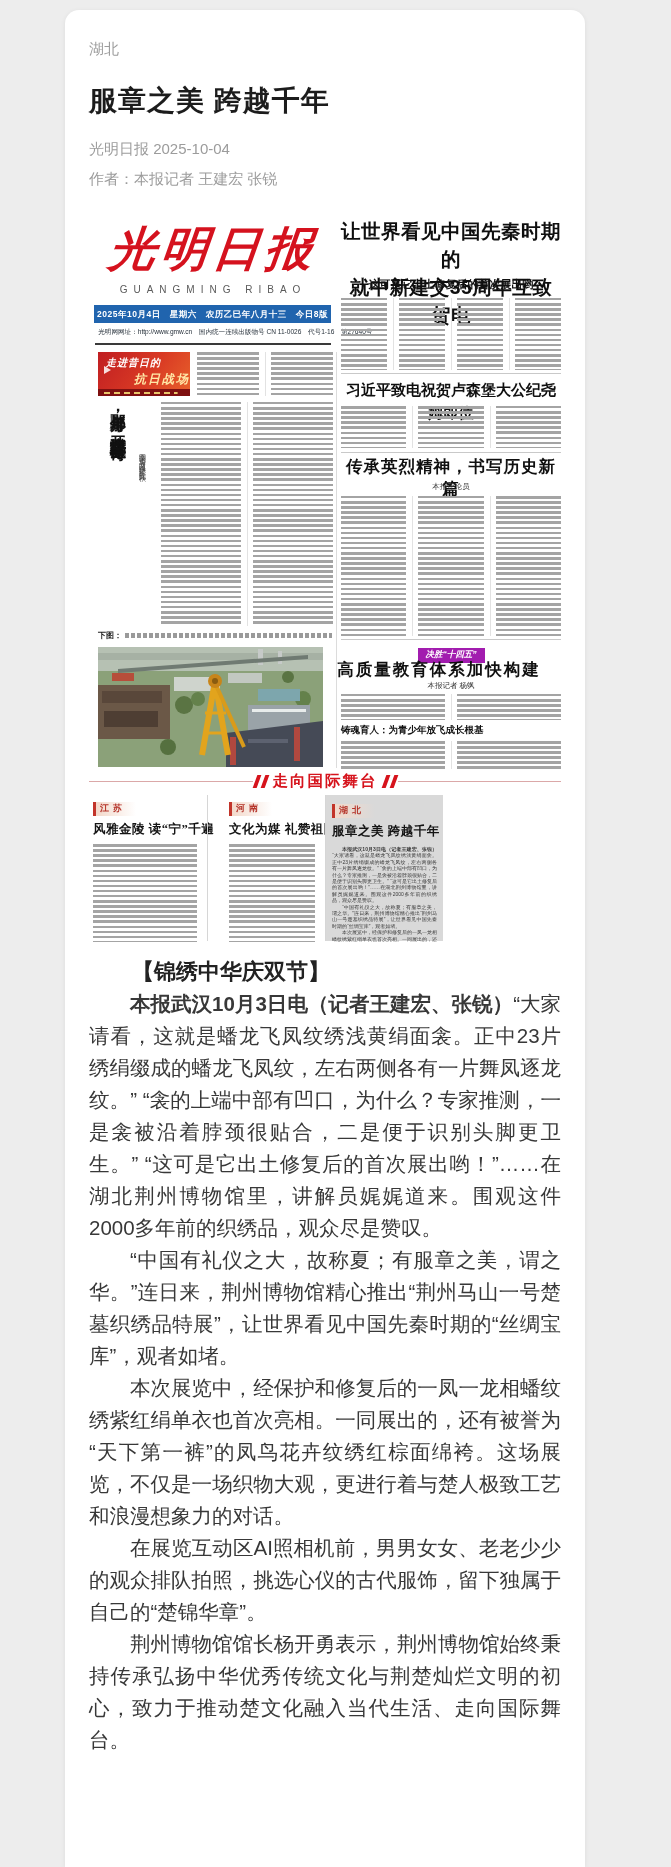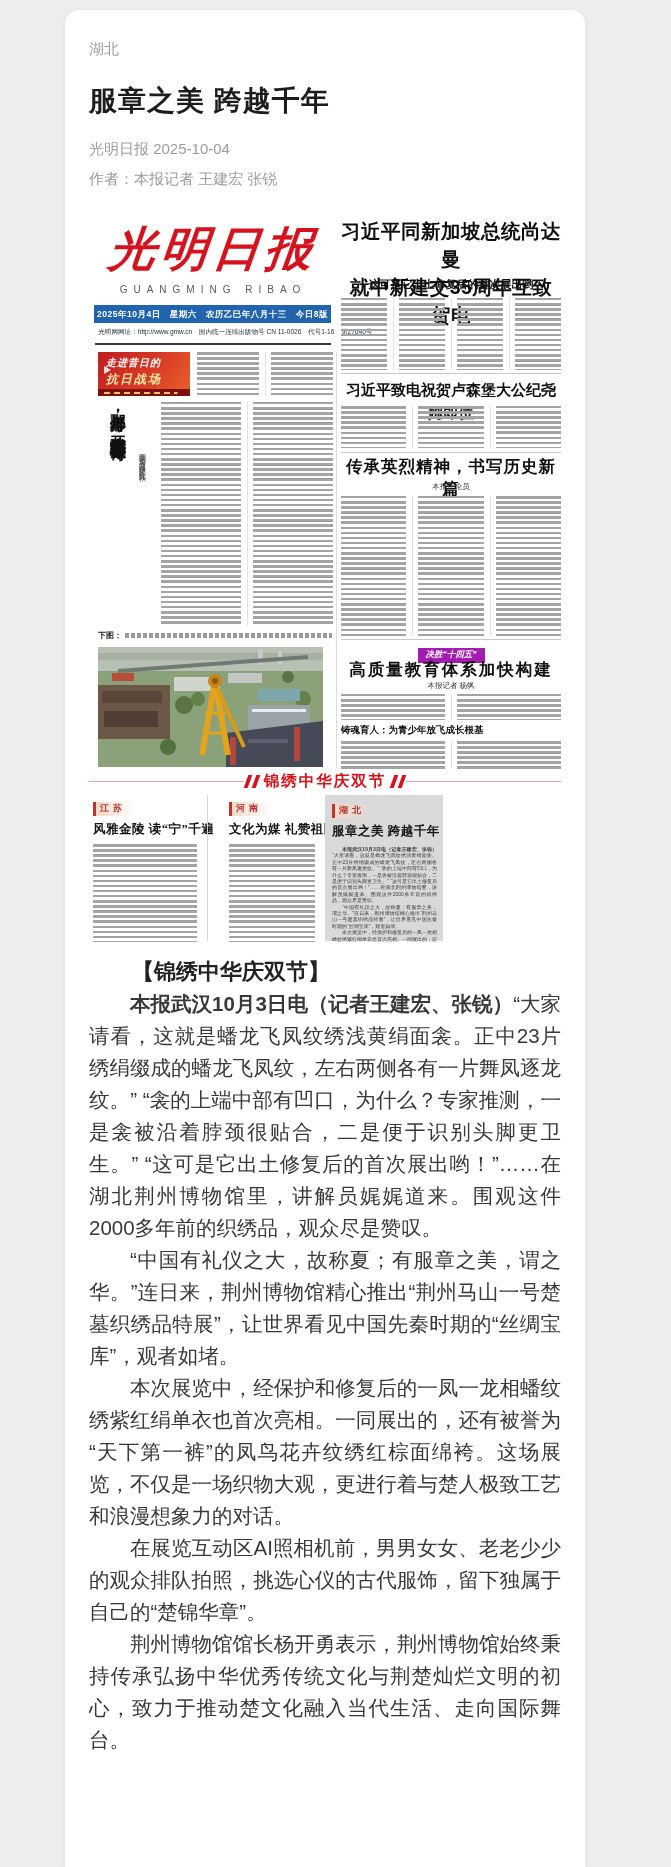--- a/index.html
+++ b/index.html
@@ -25,21 +25,21 @@
   .np-datebar { left:5px; top:93px; width:237px; height:18px; background:#2064ae; color:#fff;
                 font-size:8.5px; font-weight:700; line-height:18px; text-align:center; letter-spacing:.5px; }
   .np-info { left:2px; top:115px; width:242px; font-size:7px; color:#26303a; text-align:center; white-space:nowrap; transform:scale(.94); }
   .np-rule-l { left:6px; top:131px; width:236px; border-top:2px solid #3a3a3a; }
   .vline { width:1px; background:#dcdcdc; }
   .hline { height:1px; background:#c9c9c9; }
 
   .np-promo { left:9px; top:140px; width:92px; height:44px; background:linear-gradient(125deg,#c01e22 0%,#d93a24 55%,#e8632b 100%);
               color:#fff; overflow:hidden; }
   .promo-t1 { font-size:10px; font-weight:700; font-style:italic; padding:4px 0 0 8px; letter-spacing:1px; }
-  .promo-t2 { font-size:12px; font-weight:700; font-style:italic; color:#ffe9a8; padding:1px 0 0 8px; letter-spacing:2px; }
+  .promo-t2 { font-size:12px; font-weight:700; font-style:italic; color:#ffe9a8; padding:1px 0 0 36px; letter-spacing:2px; }
   .promo-arrow { position:absolute; left:6px; top:14px; width:0; height:0; border-left:7px solid rgba(255,255,255,.85);
                  border-top:4px solid transparent; border-bottom:4px solid transparent; }
   .promo-strip { position:absolute; left:0; bottom:0; width:100%; height:7px; background:#7e1010;
                  background-image:repeating-linear-gradient(to right,#e9c66a 0 6px,transparent 6px 10px);
                  background-size:80% 2px; background-position:6px 2.5px; background-repeat:no-repeat; }
 
   .np-vtitle { left:12px; top:190px; height:242px; writing-mode:vertical-rl; font-family:"Liberation Serif", serif;
                font-weight:700; font-size:16px; letter-spacing:1px; color:#111; line-height:34px; }
   .np-vby { left:48px; top:236px; height:120px; writing-mode:vertical-rl; font-size:7px; color:#444; letter-spacing:1px; }
 
@@ -52,21 +52,21 @@
   .np-caption .sim { flex:1; height:5px; margin-left:3px; background-image:repeating-linear-gradient(to right,#9a9a9a 0 4px,transparent 4px 6px); }
 
   .headline-xl { font-weight:700; color:#0f0f0f; text-align:center; }
   .np-h1 { left:252px; top:5px; width:220px; font-size:19.5px; line-height:28px; letter-spacing:.5px; }
   .np-h1sub { left:252px; top:65px; width:220px; font-size:11px; font-weight:700; text-align:center; color:#111; }
   .np-h2 { left:252px; top:166px; width:220px; font-size:15px; line-height:23px; }
   .np-h3 { left:252px; top:244px; width:220px; font-family:"Liberation Serif", serif; font-size:16.5px; letter-spacing:1px; }
   .np-byline { width:220px; left:252px; text-align:center; font-size:7.5px; color:#333; }
   .np-tag { left:252px; top:431px; width:220px; text-align:center; }
   .np-tag span { display:inline-block; background:#a21caf; color:#fff; font-size:8.5px; font-weight:700; padding:1.5px 8px; font-style:italic; }
-  .np-h4 { left:252px; top:447px; width:220px; font-family:"Liberation Serif", serif; font-size:16.5px; letter-spacing:2px; }
+  .np-h4 { left:240px; top:447px; width:220px; font-family:"Liberation Serif", serif; font-size:16.5px; letter-spacing:2px; }
   .np-cross { font-size:9.5px; font-weight:700; color:#111; text-align:left; margin:4px 0; }
 
   .np-band { left:0; top:560px; width:472px; height:18px; display:flex; align-items:center; }
   .np-band .bl { flex:1; height:1px; background:#dba8a8; }
   .np-band .mk { width:4px; height:13px; background:#d6131c; transform:skewX(-20deg); margin:0 2px; }
   .np-band .bt { font-size:15.5px; font-weight:700; color:#d6131c; letter-spacing:2px; margin:0 4px; }
 
   .np-bottom { left:0; top:583px; width:472px; height:146px; display:flex; }
   .np-col { width:112px; padding:2px 4px 0; }
   .np-col + .np-col { border-left:1px solid #d6d6d6; margin-left:6px; padding-left:21px; }
@@ -155,21 +155,21 @@
         <path d="M104 108 L117 34 L130 108" stroke="#e2a41d" stroke-width="6" fill="none"></path>
         <path d="M109 86 L126 86 M107 66 L128 66" stroke="#e2a41d" stroke-width="3"></path>
         <path d="M117 36 L146 100" stroke="#d99b1a" stroke-width="4"></path>
         <circle cx="117" cy="34" r="7" fill="#c8851a"></circle>
         <circle cx="117" cy="34" r="3" fill="#8a5c10"></circle>
       </svg>
 
       <div class="abs vline" style="left:247px; top:140px; height:416px;"></div>
 
       <div class="abs headline-xl np-h1">
-        <div>习近平同新加坡总统尚达曼</div>
+        <div>让世界看见中国先秦时期的</div>
         <div>就中新建交35周年互致贺电</div>
       </div>
       <div class="abs np-h1sub">这可是它出土修复后的首次展出哟</div>
       <div class="abs simcols" style="left:252px; top:86px; width:220px; height:72px;">
         <div class="sim"></div>
           <div class="sim"></div>
           <div class="sim"></div>
           <div class="sim"></div>
       </div>
       <div class="abs hline" style="left:252px; top:161px; width:220px;"></div>
@@ -203,21 +203,21 @@
         <div class="simcols" style="height:28px;">
             <div class="sim"></div>
             <div class="sim"></div>
           </div>
       </div>
 
       <div class="abs np-band">
         <div class="bl"></div>
         <div class="mk"></div>
           <div class="mk"></div>
-        <div class="bt">锦绣中华庆双节</div>
+        <div class="bt">走向国际舞台</div>
         <div class="mk"></div>
           <div class="mk"></div>
         <div class="bl"></div>
       </div>
 
       <div class="abs np-bottom">
         <div class="np-col">
           <span class="col-tag">江苏</span>
           <div class="col-head">风雅金陵 读“宁”千遍</div>
           <div class="col-body sim"></div>

